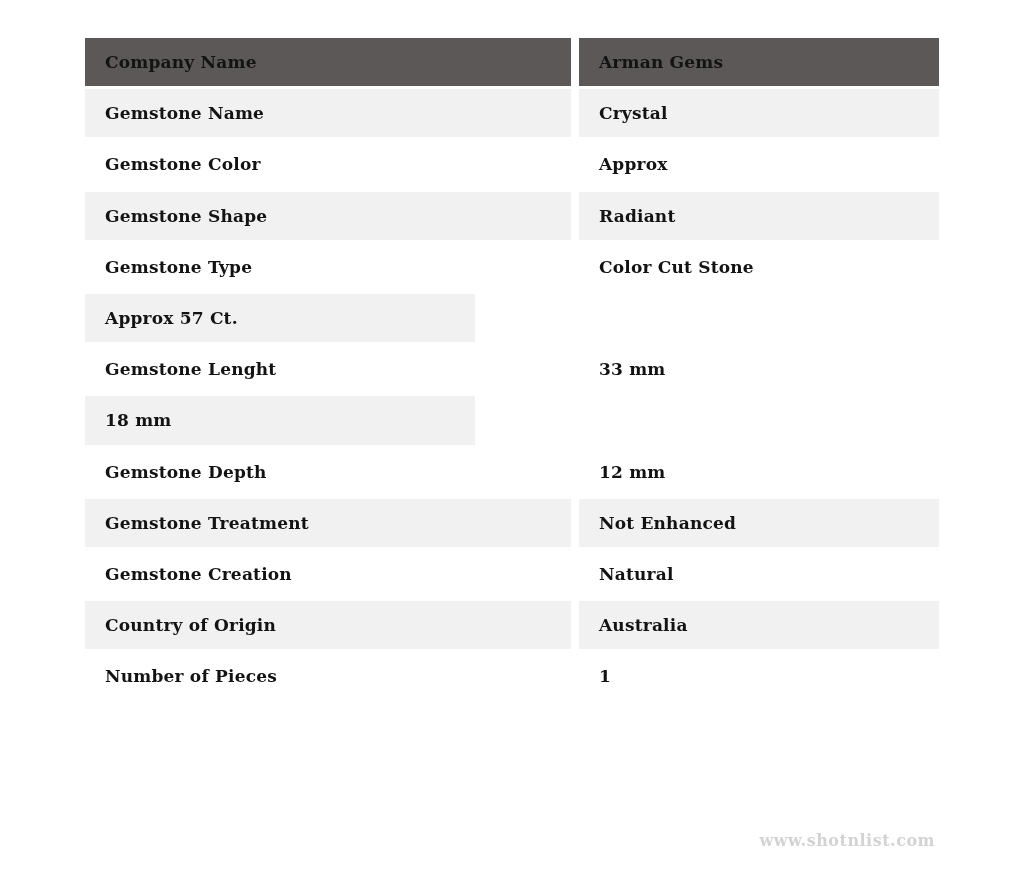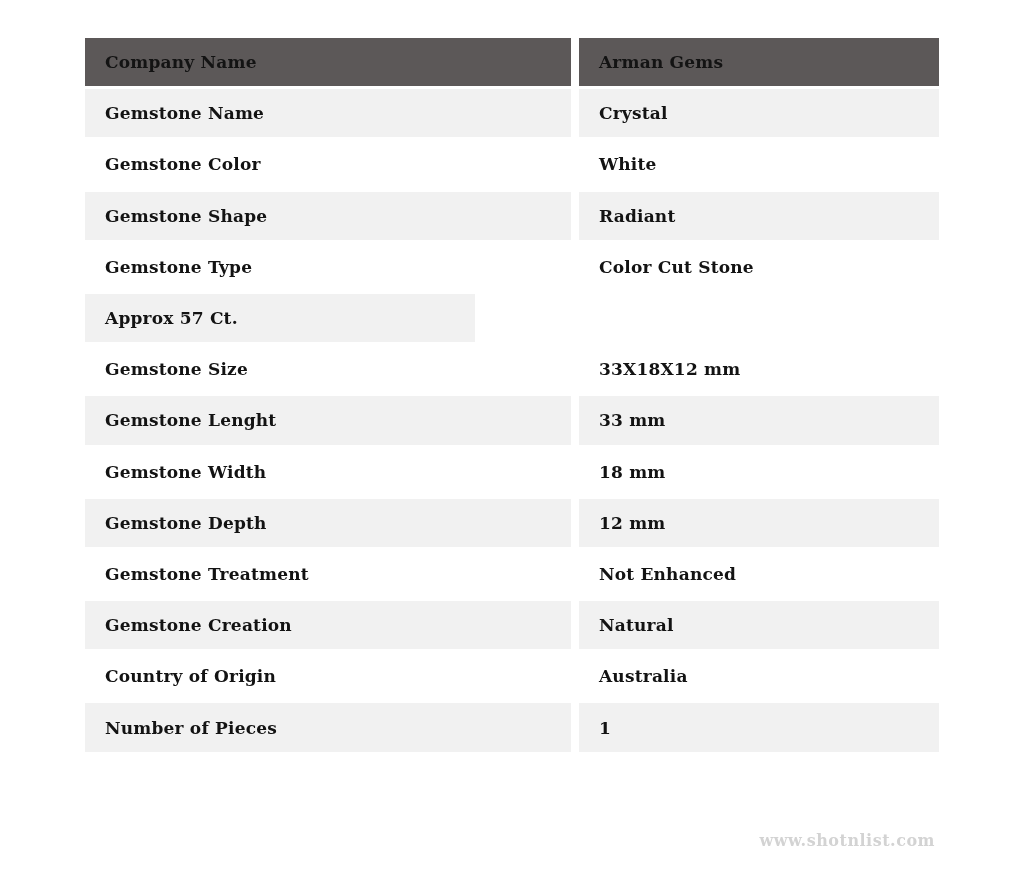--- a/index.html
+++ b/index.html
@@ -76,49 +76,44 @@
       <div class="cell value">Arman Gems</div>
     </div>
 
     <div class="row data-row">
       <div class="cell label">Gemstone Name</div>
       <div class="cell value">Crystal</div>
     </div>
 
     <div class="row data-row">
       <div class="cell label">Gemstone Color</div>
-      <div class="cell value">White</div>
+      <div class="cell value">Approx</div>
     </div>
 
     <div class="row data-row">
       <div class="cell label">Gemstone Shape</div>
       <div class="cell value">Radiant</div>
     </div>
 
     <div class="row data-row">
       <div class="cell label">Gemstone Type</div>
       <div class="cell value">Color Cut Stone</div>
     </div>
 
     <div class="row data-row">
       <div class="cell value">Approx 57 Ct.</div>
     </div>
 
-    <div class="row data-row">
-      <div class="cell label">Gemstone Size</div>
-      <div class="cell value">33X18X12 mm</div>
-    </div>
 
     <div class="row data-row">
       <div class="cell label">Gemstone Lenght</div>
       <div class="cell value">33 mm</div>
     </div>
 
     <div class="row data-row">
-      <div class="cell label">Gemstone Width</div>
       <div class="cell value">18 mm</div>
     </div>
 
     <div class="row data-row">
       <div class="cell label">Gemstone Depth</div>
       <div class="cell value">12 mm</div>
     </div>
 
 
     <div class="row data-row">

